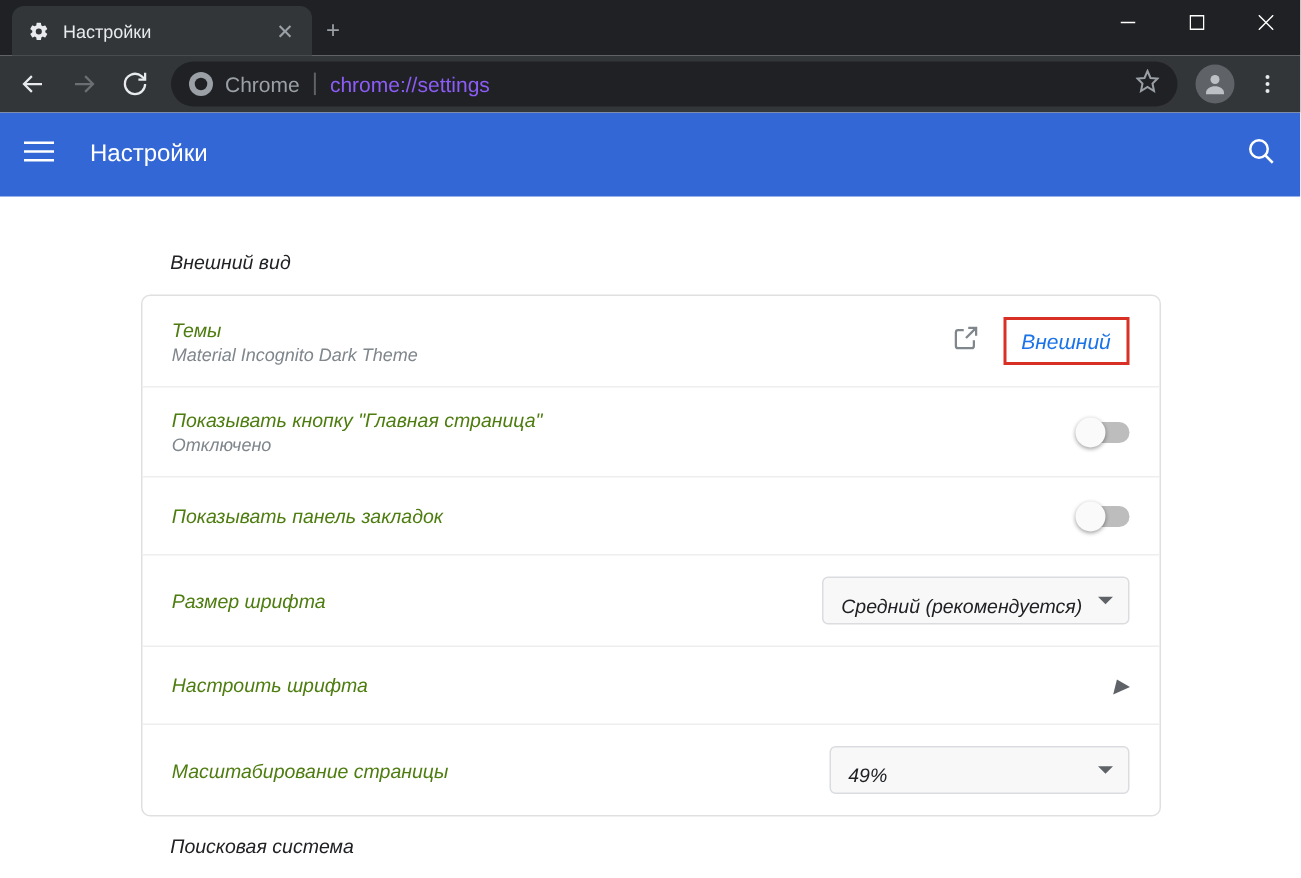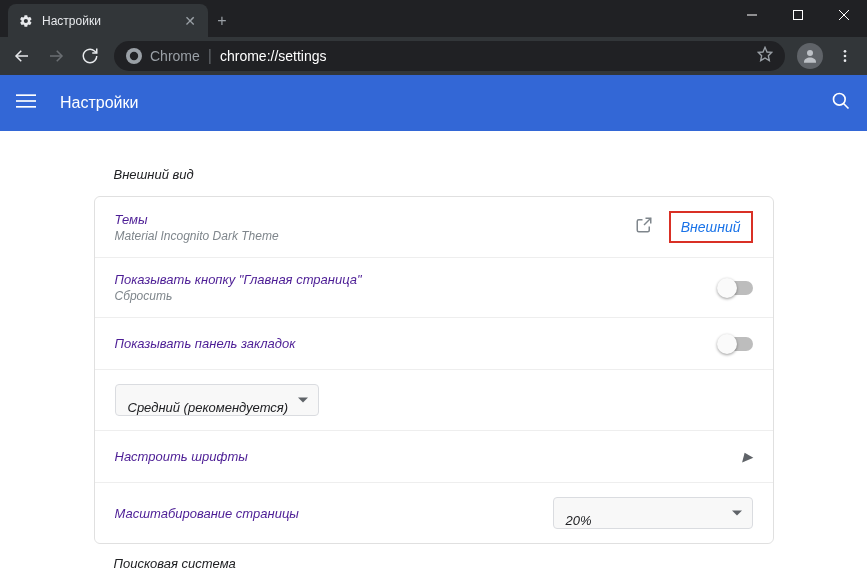--- a/index.html
+++ b/index.html
@@ -17,51 +17,51 @@
   .win-btn svg { width: 10px; height: 10px; }
 
   
   .toolbar { background: #323639; height: 38px; display: flex; align-items: center; padding: 0 6px; gap: 2px; }
   .nav-btn { width: 32px; height: 32px; display: flex; align-items: center; justify-content: center; color: #e8eaed; cursor: pointer; border-radius: 50%; }
   .nav-btn.disabled { color: #6b6f73; }
   .omnibox { flex: 1; background: #202124; border-radius: 16px; height: 30px; margin: 4px 6px; display: flex; align-items: center; padding: 0 12px; gap: 8px; }
   .omni-icon { width: 16px; height: 16px; background: #9aa0a6; border-radius: 50%; display: flex; align-items: center; justify-content: center; }
   .omni-prefix { color: #9aa0a6; font-size: 14px; }
   .omni-sep { color: #5f6368; }
-  .omni-url { color: #ffffff; font-size: 14px; flex: 1; }
+  .omni-url { color: #8b5cf6; font-size: 14px; flex: 1; }
   .omni-star { color: #9aa0a6; cursor: pointer; }
   .avatar { width: 26px; height: 26px; background: #5f6368; border-radius: 50%; margin: 0 4px; display:flex; align-items:center; justify-content:center; }
   .menu-dots { width: 32px; height: 32px; display: flex; align-items: center; justify-content: center; color: #e8eaed; cursor: pointer; }
 
   
   .content-wrap { height: calc(585px - 37px - 38px); display: flex; }
   .page { flex: 1; overflow: hidden; position: relative; }
   .appbar { background: #3367d6; height: 56px; display: flex; align-items: center; padding: 0 16px; color: #fff; }
   .hamburger { width: 24px; cursor: pointer; margin-right: 20px; }
   .appbar-title { font-size: 16px; font-weight: 400; flex: 1; }
   .search-icon { cursor: pointer; }
 
   .scroll-area { height: calc(100% - 56px); overflow-y: scroll; padding: 24px 0; }
   .section { width: 680px; margin: 0 auto; font-style: italic; }
   .section-title { font-size: 13px; color: #202124; font-weight: 500; padding: 12px 20px 14px; }
   .card { border: 1px solid #e0e0e0; border-radius: 6px; overflow: hidden; }
 
   .row { display: flex; align-items: center; padding: 14px 20px; min-height: 52px; gap: 16px; }
   .row + .row { border-top: 1px solid #eee; }
   .row-main { flex: 1; }
-  .row-title { font-size: 13px; color: #4c1d95; }
+  .row-title { font-size: 13px; color: #4d7c0f; }
   .row-sub { font-size: 12px; color: #7f868c; margin-top: 2px; }
 
   .ext-link { color: #7f868c; cursor: pointer; }
   .reset-btn { border: 2.5px solid #d93025; padding: 6px 10px; color: #1a73e8; font-size: 14px; font-weight: 500; cursor: pointer; }
 
   .toggle { width: 34px; height: 14px; background: #bdbdbd; border-radius: 7px; position: relative; cursor: pointer; }
   .toggle::after { content: ""; position: absolute; left: -2px; top: -3px; width: 20px; height: 20px; background: #fafafa; border-radius: 50%; box-shadow: 0 1px 3px rgba(0,0,0,.4); }
 
-  .select { border: 1px solid #dadce0; border-radius: 4px; height: 32px; min-width: 200px; padding: 0 30px 0 12px; font-size: 13px; color: #202124; display: flex; align-items: flex-end; position: relative; cursor: pointer; background:#f8f8f8; }
+  .select { border: 1px solid #dadce0; border-radius: 4px; height: 32px; min-width: 200px; padding: 11px 30px 0 12px; font-size: 13px; color: #202124; display: flex; align-items: flex-start; position: relative; cursor: pointer; background:#f8f8f8; }
   .select.small { min-width: 200px; }
   .select::after { content: ""; position: absolute; right: 10px; top: 50%; transform: translateY(-25%); border: 5px solid transparent; border-top-color: #5f6368; }
 
   .chev-right { color: #5f6368; font-size: 13px; }
 
   
   .scroll-area::-webkit-scrollbar { width: 16px; }
   .scroll-area::-webkit-scrollbar-track { background: #f1f1f1; }
   .scroll-area::-webkit-scrollbar-thumb { background: #c1c1c1; border-radius: 0; }
   .scroll-area::-webkit-scrollbar-button:single-button { height: 16px; background: #f1f1f1; }
@@ -188,51 +188,54 @@
                   <path d="M21 3l-9 9"></path>
                   <path d="M19 14v5a2 2 0 0 1-2 2H5a2 2 0 0 1-2-2V7a2 2 0 0 1 2-2h5"></path>
                 </svg>
             </span>
             <span class="reset-btn">Внешний</span>
           </div>
 
           <div class="row">
             <div class="row-main">
               <div class="row-title">Показывать кнопку "Главная страница"</div>
-              <div class="row-sub">Сбросить</div>
+              <div class="row-sub">Отключено</div>
             </div>
             <div class="toggle"></div>
           </div>
 
           <div class="row">
             <div class="row-main">
               <div class="row-title">Показывать панель закладок</div>
             </div>
             <div class="toggle"></div>
           </div>
 
           <div class="row">
+            <div class="row-main">
+              <div class="row-title">Размер шрифта</div>
+            </div>
             <div class="select">
               <span>Средний (рекомендуется)</span>
             </div>
           </div>
 
           <div class="row">
             <div class="row-main">
-              <div class="row-title">Настроить шрифты</div>
+              <div class="row-title">Настроить шрифта</div>
             </div>
             <span class="chev-right">▶</span>
           </div>
 
           <div class="row">
             <div class="row-main">
               <div class="row-title">Масштабирование страницы</div>
             </div>
             <div class="select small">
-              <span>20%</span>
+              <span>49%</span>
             </div>
           </div>
 
         </div>
       </div>
 
       <div class="section">
         <div class="section-title">Поисковая система</div>
       </div>
 

